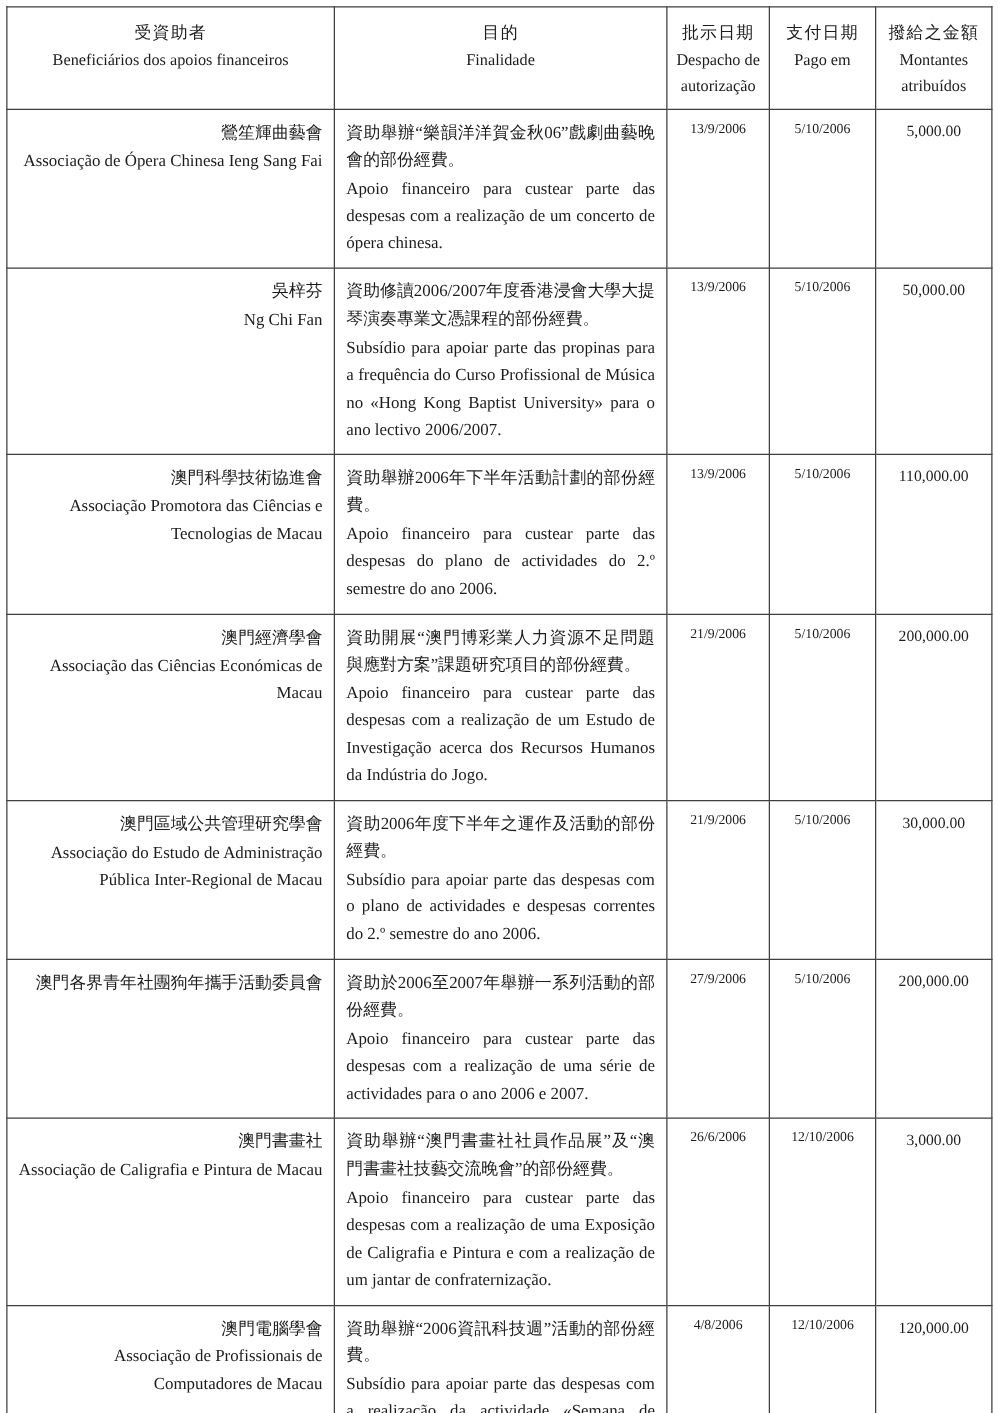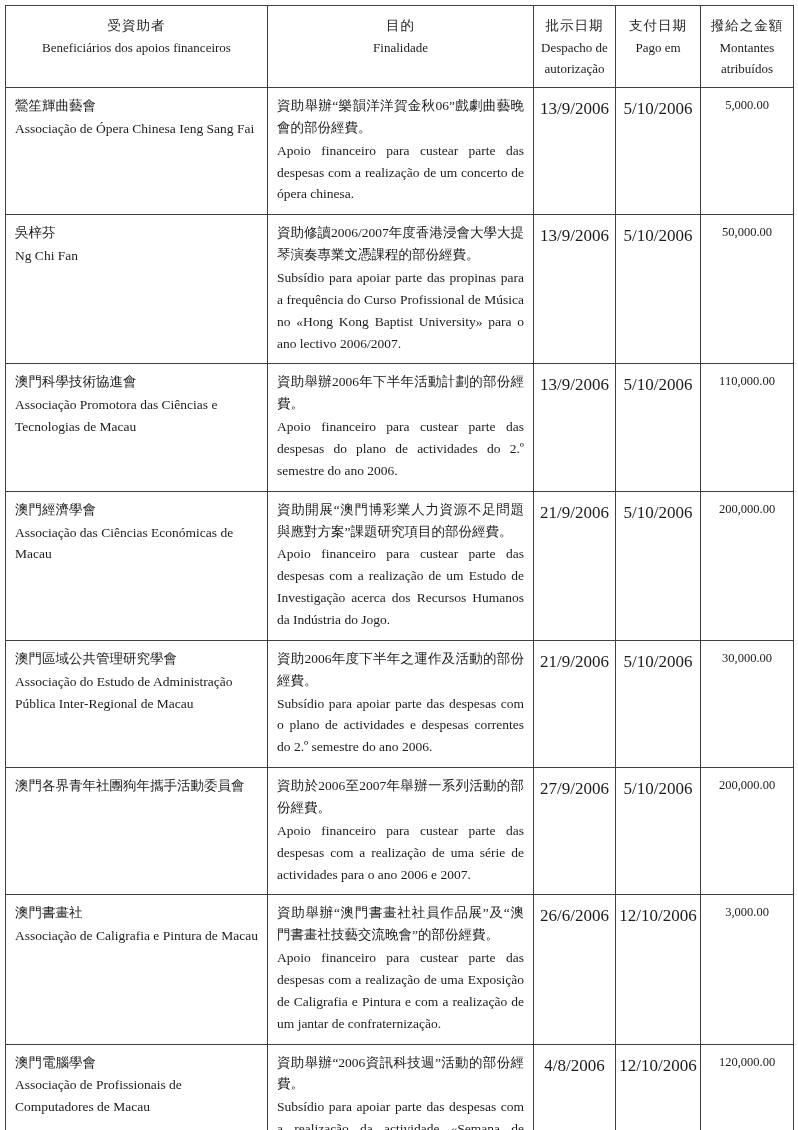--- a/index.html
+++ b/index.html
@@ -37,23 +37,23 @@
     font-size: 13.5px;
     line-height: 1.62;
     padding: 7px 9px 9px 9px;
   }
   .grant-table th {
     padding: 9px 4px 8px 4px;
   }
   .hdr-zh { font-size: 13.5px; letter-spacing: 1px; }
   .hdr-pt { font-size: 13px; }
 
-  td.cell-beneficiary { text-align: left; }
+  td.cell-beneficiary { text-align: right; }
   td.cell-purpose     { text-align: justify; margin-top: 45px; }
-  td.cell-date        { text-align: center; font-size: 17px; padding-left: 2px; padding-right: 2px; }
+  td.cell-date        { text-align: center; font-size: 11px; padding-left: 2px; padding-right: 2px; }
   td.cell-amount      { text-align: center;  font-size: 12.5px; }
 
   .zh-line { margin: 0 0 1px 0; }
   .pt-line { margin: 0; }
 </style>
 </head>
 <body>
 
 <div class="page">
   <table class="grant-table">

